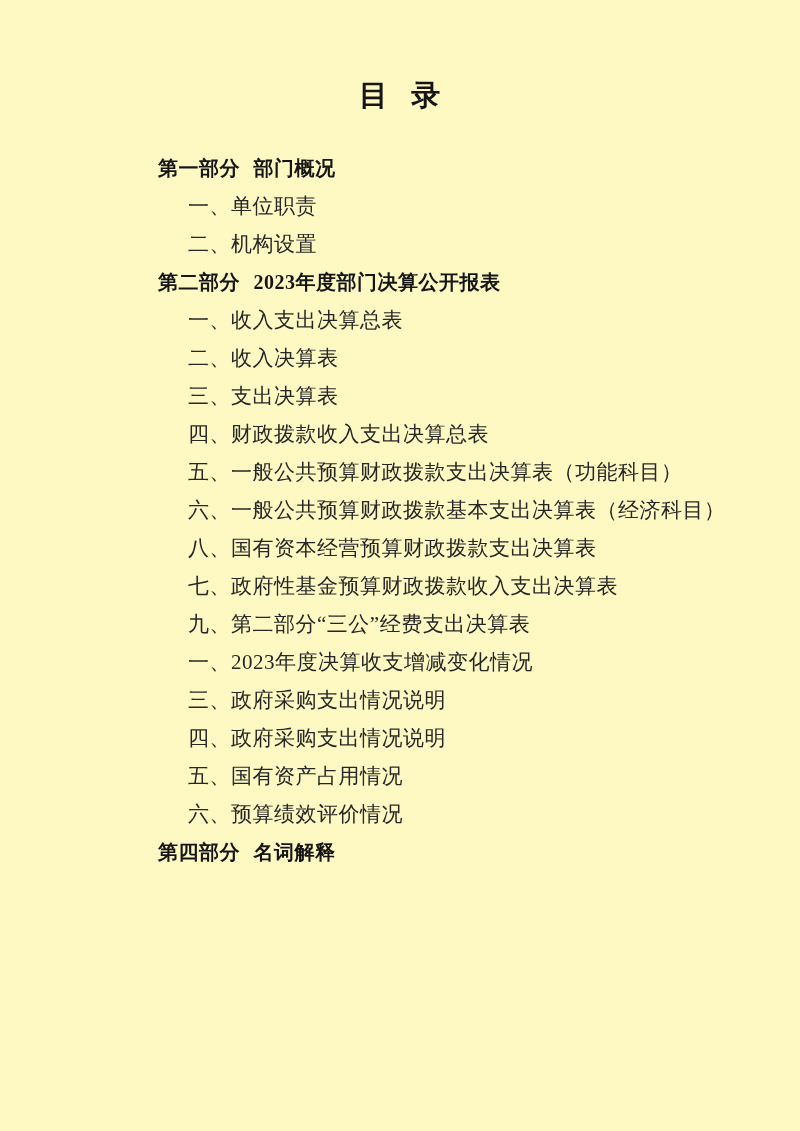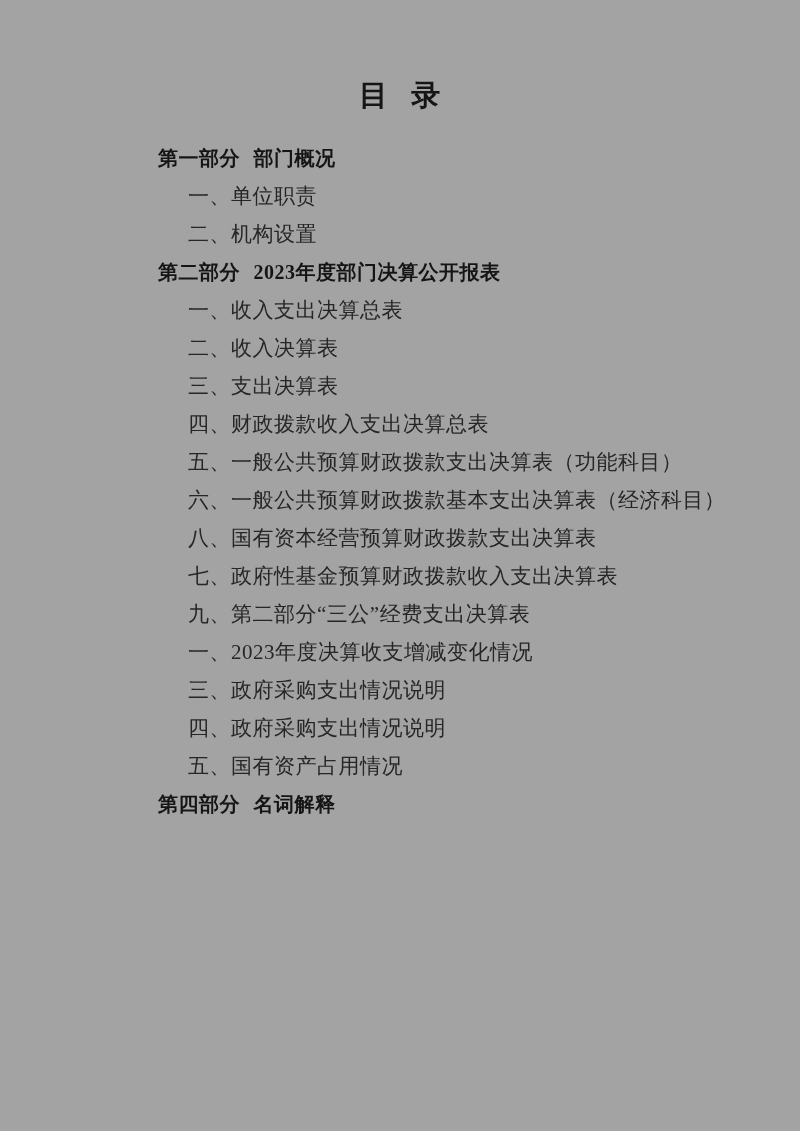--- a/index.html
+++ b/index.html
@@ -11,35 +11,35 @@
     height: 1131px;
     background: #ffffff;
     overflow: hidden;
     font-family: "Liberation Serif", serif;
     color: #1a1a1a;
   }
   .page {
     position: relative;
     width: 800px;
     height: 1131px;
-    background: #a3a3a3;
+    background: #fef9c3;
   }
   .doc-title {
     margin: 0;
     padding-top: 76px;
     text-align: center;
     font-size: 29px;
     line-height: 38px;
     font-weight: 700;
     letter-spacing: 1px;
     word-spacing: 14px;
     color: #151515;
   }
   .toc {
-    margin: 25px 0 0 158px;
+    margin: 35px 0 0 158px;
   }
   .toc-line {
     height: 38px;
     line-height: 38px;
     white-space: nowrap;
   }
   .toc-heading {
     font-size: 20px;
     font-weight: 700;
     word-spacing: 8px;
@@ -75,17 +75,18 @@
     <div class="toc-line toc-item">五、一般公共预算财政拨款支出决算表（功能科目）</div>
     <div class="toc-line toc-item">六、一般公共预算财政拨款基本支出决算表（经济科目）</div>
     <div class="toc-line toc-item">八、国有资本经营预算财政拨款支出决算表</div>
     <div class="toc-line toc-item">七、政府性基金预算财政拨款收入支出决算表</div>
     <div class="toc-line toc-item">九、第二部分“三公”经费支出决算表</div>
 
     <div class="toc-line toc-item">一、2023年度决算收支增减变化情况</div>
     <div class="toc-line toc-item">三、政府采购支出情况说明</div>
     <div class="toc-line toc-item">四、政府采购支出情况说明</div>
     <div class="toc-line toc-item">五、国有资产占用情况</div>
+    <div class="toc-line toc-item">六、预算绩效评价情况</div>
 
     <div class="toc-line toc-heading">第四部分 名词解释</div>
 
   </div>
 </div>
 
 </body></html>

